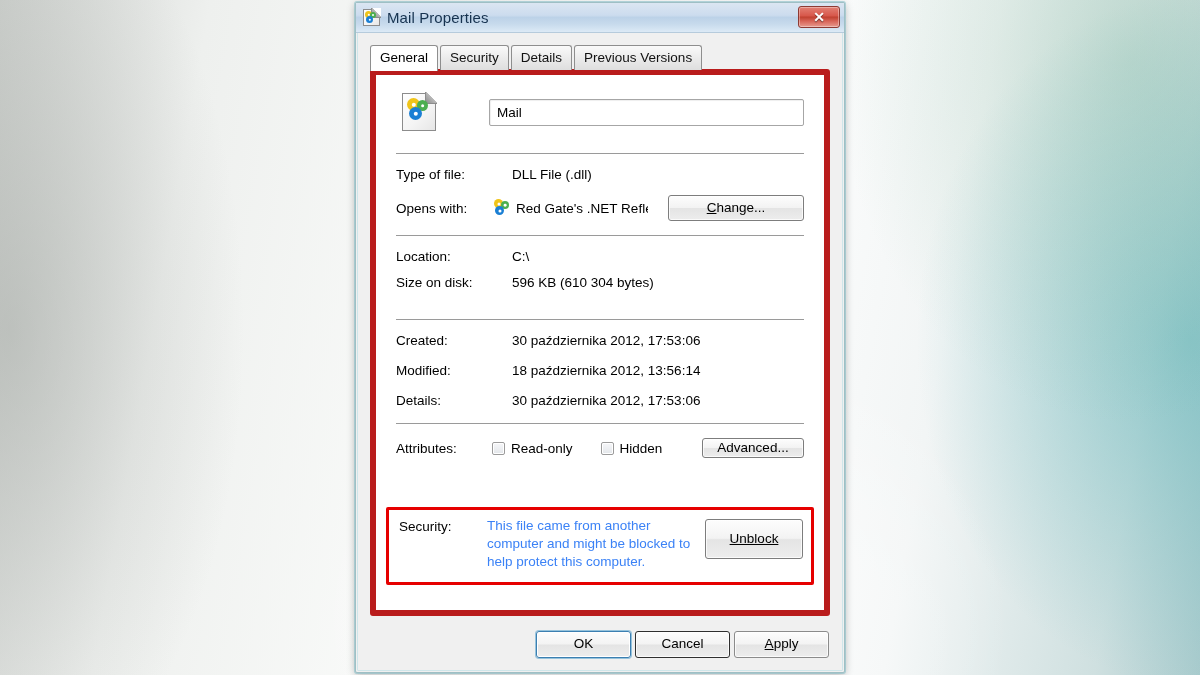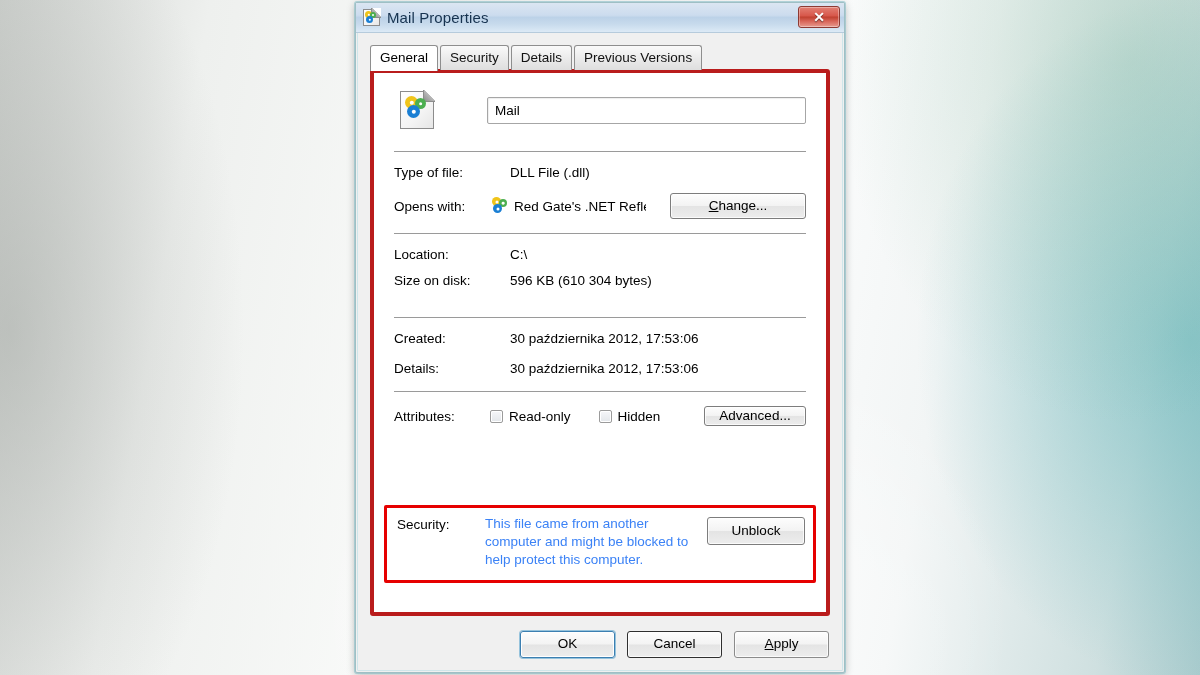--- a/index.html
+++ b/index.html
@@ -68,21 +68,21 @@
     border-radius:3px 3px 0 0; line-height:15px; cursor:pointer; white-space:nowrap;
   }
   .tab.active{
     background:#fff; border-color:#8e8e8e; position:relative; top:1px;
     padding-bottom:6px; color:#000;
   }
 
   
   .tabbody{
     position:relative; margin:0 14px 0 14px; flex:1 1 auto;
-    background:#fff; border:4px solid #b91c1c; border-radius:0 3px 3px 3px;
+    background:#fff; border:6px solid #b91c1c; border-radius:0 3px 3px 3px;
     margin-top:-1px; padding:18px 20px 19px 20px; overflow:hidden;
   }
 
   .row{ display:flex; align-items:flex-start;gap:20px; }
   .lbl{
     font-size:13.5px; color:#000; flex:0 0 96px; line-height:17px;
     white-space:nowrap;
   }
   .val{ font-size:13.5px; color:#000; line-height:17px; white-space:nowrap; }
 
@@ -131,26 +131,26 @@
   .btn-advanced{ width:102px; height:20px; margin-left:auto; }
 
   
   .secwrap{
     position:absolute; left:10px; right:10px; top:432px; height:78px;
     border:3px solid #e60000; border-radius:2px;
     padding:7px 8px 0 10px; display:flex; align-items:flex-start;
   }
   .sec-lbl{ font-size:13.5px; color:#000; flex:0 0 88px; padding-top:2px;}
   .sec-text{ font-size:13.5px; color:#3b82f6; line-height:18px; width:218px;}
-  .btn-unblock{ width:98px; height:28px; margin-left:auto; margin-top:2px;}
+  .btn-unblock{ width:98px; height:40px; margin-left:auto; margin-top:2px;text-decoration:underline;}
 
   
   .footer{
     flex:0 0 56px; display:flex; align-items:center; justify-content:flex-end;
-    padding:0 15px 0 0; gap:12px;
+    padding:0 15px 0 0; gap:4px;
   }
   .btn-footer{ width:95px; height:27px; }
   .btn-default{
     border:1px solid #3c7fb1;
     box-shadow:inset 0 0 0 1px #fff, 0 0 0 1px rgba(60,150,200,0.5);
   }
   .btn-cancel{ border:1px solid #2f2f2f; }
   .btn-apply{ border:1px solid #8b8b8b; }
 
   
@@ -246,20 +246,24 @@
       </div>
 
       <hr class="sep">
 
       <div class="group3">
         <div class="row">
           <span class="lbl">Created:</span>
           <span class="val">30 października 2012, 17:53:06</span>
         </div>
         <div class="row">
+          <span class="lbl">Modified:</span>
+          <span class="val">18 października 2012, 13:56:14</span>
+        </div>
+        <div class="row">
           <span class="lbl">Details:</span>
           <span class="val">30 października 2012, 17:53:06</span>
         </div>
       </div>
 
       <hr class="sep" style="margin:14px 0 12px 0;">
 
       <div class="attrrow">
         <span class="lbl">Attributes:</span>
         <span class="cb"></span>

